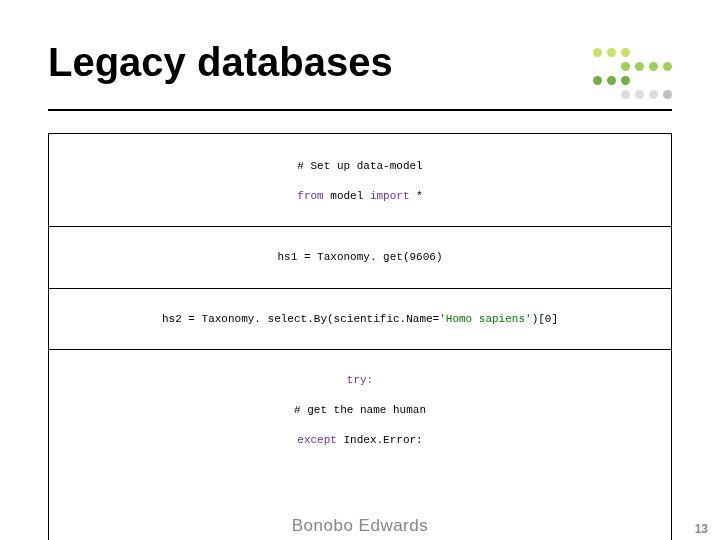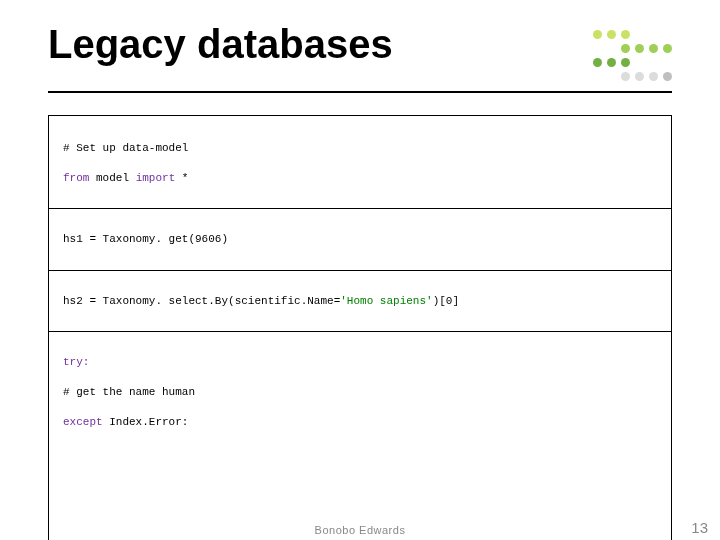--- a/index.html
+++ b/index.html
@@ -1,30 +1,30 @@
 <!DOCTYPE html>
 <html><head>
 <meta charset="utf-8">
 <style>
   * { margin: 0; padding: 0; box-sizing: border-box; }
   html, body { width: 720px; height: 540px; background: #ffffff; font-family: Arial, Helvetica, sans-serif; overflow: hidden; }
-  .slide { position: relative; width: 720px; height: 540px; padding: 22px 48px 0 48px; }
+  .slide { position: relative; width: 720px; height: 540px; padding: 40px 48px 0 48px; text-align: center; }
   .title-row { display: flex; align-items: flex-start; justify-content: space-between; }
   .title { font-size: 40px; font-weight: bold; color: #000; line-height: 1.1; }
   .dots { display: grid; grid-template-columns: repeat(6, 9px); grid-auto-rows: 9px; gap: 5px; padding-top: 8px; }
   .dot { width: 9px; height: 9px; border-radius: 50%; }
   .hr { border: none; border-top: 2px solid #000; margin-top: 10px; }
   .code-box { margin-top: 22px; border: 1px solid #000; padding: 10px 14px; font-family: "Courier New", Courier, monospace; font-size: 11px; line-height: 1.35; white-space: pre; overflow: hidden; }
   .code-box .para { display: block; }
   .sep { border: none; border-top: 1px solid #000; margin: 8px -14px; }
   .comment { color: #000; margin-top: 12px; }
   .kw { color: #7030a0; }
   .str { color: #008000; }
-  .footer-center { position: absolute; bottom: 4px; left: 50%; transform: translateX(-50%); font-size: 11px; color: #888; letter-spacing: 0.5px; }
-  .footer-right { position: absolute; bottom: 4px; right: 12px; font-size: 15px; color: #888; }
+  .footer-center { position: absolute; bottom: 4px; left: 50%; transform: translateX(-50%); font-size: 17px; color: #888; letter-spacing: 0.5px; }
+  .footer-right { position: absolute; bottom: 4px; right: 12px; font-size: 12px; color: #888; font-weight: bold; }
 </style>
 </head>
 <body>
 
 <div class="slide">
 
   <div class="title-row">
     <h1 class="title">Legacy databases</h1>
     <div class="dots" id="dot-grid">
         <div class="dot" style="background: rgb(201, 226, 101);"></div>

